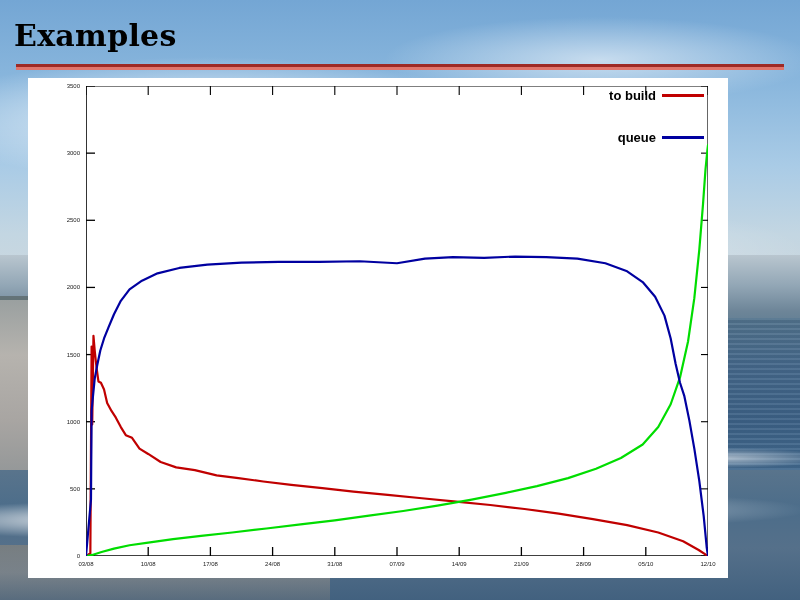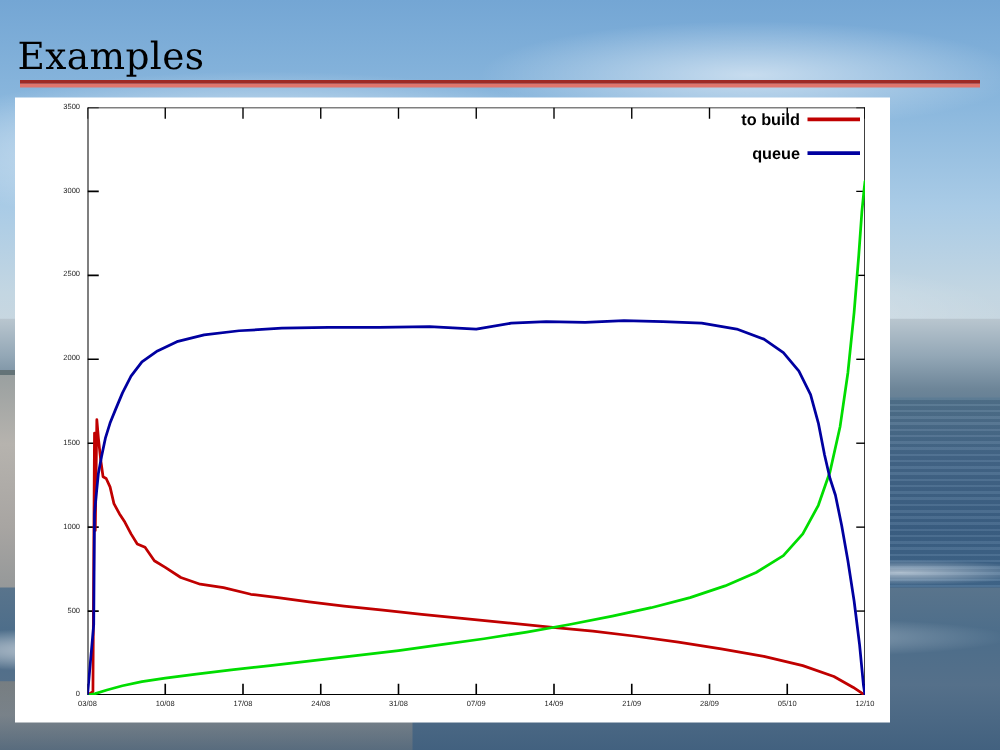--- a/index.html
+++ b/index.html
@@ -57,34 +57,34 @@
       radial-gradient(ellipse 240px 22px at 640px 40px, rgba(255,255,255,.35) 0%, rgba(255,255,255,0) 70%),
       linear-gradient(to bottom,#59748c 0%,#4c6d8a 30%,#55708a 60%,#42617f 100%);
   }
   .wetsand{
     position:absolute;left:0;top:545px;width:330px;height:55px;
     background:linear-gradient(to bottom, rgba(130,130,126,.75) 0%, rgba(150,146,140,.6) 50%, rgba(110,118,124,.5) 100%);
   }
 
   
   #title{
-    position:absolute;left:14px;top:28px;
+    position:absolute;left:14px;top:18px;
     font-family:"DejaVu Serif", serif;
-    font-weight:normal;font-size:30px;color:#000;
+    font-weight:bold;font-size:30px;color:#000;
     letter-spacing:.3px;
   }
   #rule{
     position:absolute;left:16px;top:64px;width:768px;height:6px;
   }
   #rule .r1{height:3px;background:#9e2a25;}
   #rule .r2{height:3px;background:#e0756c;}
 
   
   #panel{
-    position:absolute;left:12px;top:78px;width:700px;height:500px;
+    position:absolute;left:28px;top:78px;width:700px;height:500px;
     background:#ffffff;
   }
   #plot{
     position:absolute;left:58px;top:8px;width:622px;height:470px;
   }
   #axes{position:absolute;inset:0;}
 
   .ylab{
     position:absolute;right:calc(100% + 5px);
     font-size:6px;color:#222;white-space:nowrap;
@@ -179,21 +179,21 @@
         <polyline points="0.00,470.00 6.22,468.93 15.55,465.97 27.99,462.61 43.54,459.26 62.20,456.57 87.08,453.21 115.07,449.86 146.17,446.50 180.38,442.47 214.59,438.44 248.80,434.41 283.01,429.71 317.22,425.01 351.43,419.64 385.64,413.60 419.85,406.89 450.95,400.17 482.05,392.11 510.04,382.71 534.92,371.97 556.69,358.54 572.24,341.09 584.68,318.26 594.01,291.40 602.10,255.14 608.32,212.17 613.29,163.83 617.02,118.17 619.51,83.26 621.38,64.46 622.00,59.09" fill="none" stroke="#00dd00" stroke-width="2.2" stroke-linejoin="round" stroke-linecap="round" vector-effect="non-scaling-stroke"></polyline>
         <polyline points="0.00,470.00 4.98,413.60 5.60,324.97 6.84,311.54 8.71,292.74 11.20,279.31 14.31,264.54 18.04,252.46 22.39,241.71 27.99,228.29 34.83,214.86 43.54,203.44 55.98,194.71 71.53,187.33 93.30,181.96 121.29,178.60 155.50,176.59 192.82,175.91 233.25,175.91 273.68,175.24 311.00,177.26 338.99,172.56 366.98,171.21 398.08,171.89 429.18,170.54 460.28,171.21 491.38,172.56 519.37,177.26 541.14,185.31 556.69,196.06 569.13,210.83 578.46,229.63 584.68,252.46 589.66,277.97 594.01,296.77 598.36,310.20 603.34,334.37 608.32,362.57 613.29,394.80 617.65,429.71 620.76,461.94 622.00,470.00" fill="none" stroke="#0000a0" stroke-width="2.2" stroke-linejoin="round" stroke-linecap="round" vector-effect="non-scaling-stroke"></polyline>
       </svg>
   </div>
 
   <div id="legend">
     <div class="leg-row">
       <span class="lbl">to build</span>
       <span class="swatch" style="background: rgb(192, 0, 0);"></span>
     </div>
-    <div class="leg-row" style="margin-top:9px;">
+    <div class="leg-row" style="margin-top:24px;">
       <span class="lbl">queue</span>
       <span class="swatch" style="background: rgb(0, 0, 160);"></span>
     </div>
   </div>
 
 <div class="ylab" style="top: 478px; left: auto; right: 648px;">0</div>
     <div class="ylab" style="top: 410.857px; left: auto; right: 648px;">500</div>
     <div class="ylab" style="top: 343.714px; left: auto; right: 648px;">1000</div>
     <div class="ylab" style="top: 276.571px; left: auto; right: 648px;">1500</div>
     <div class="ylab" style="top: 209.429px; left: auto; right: 648px;">2000</div>

